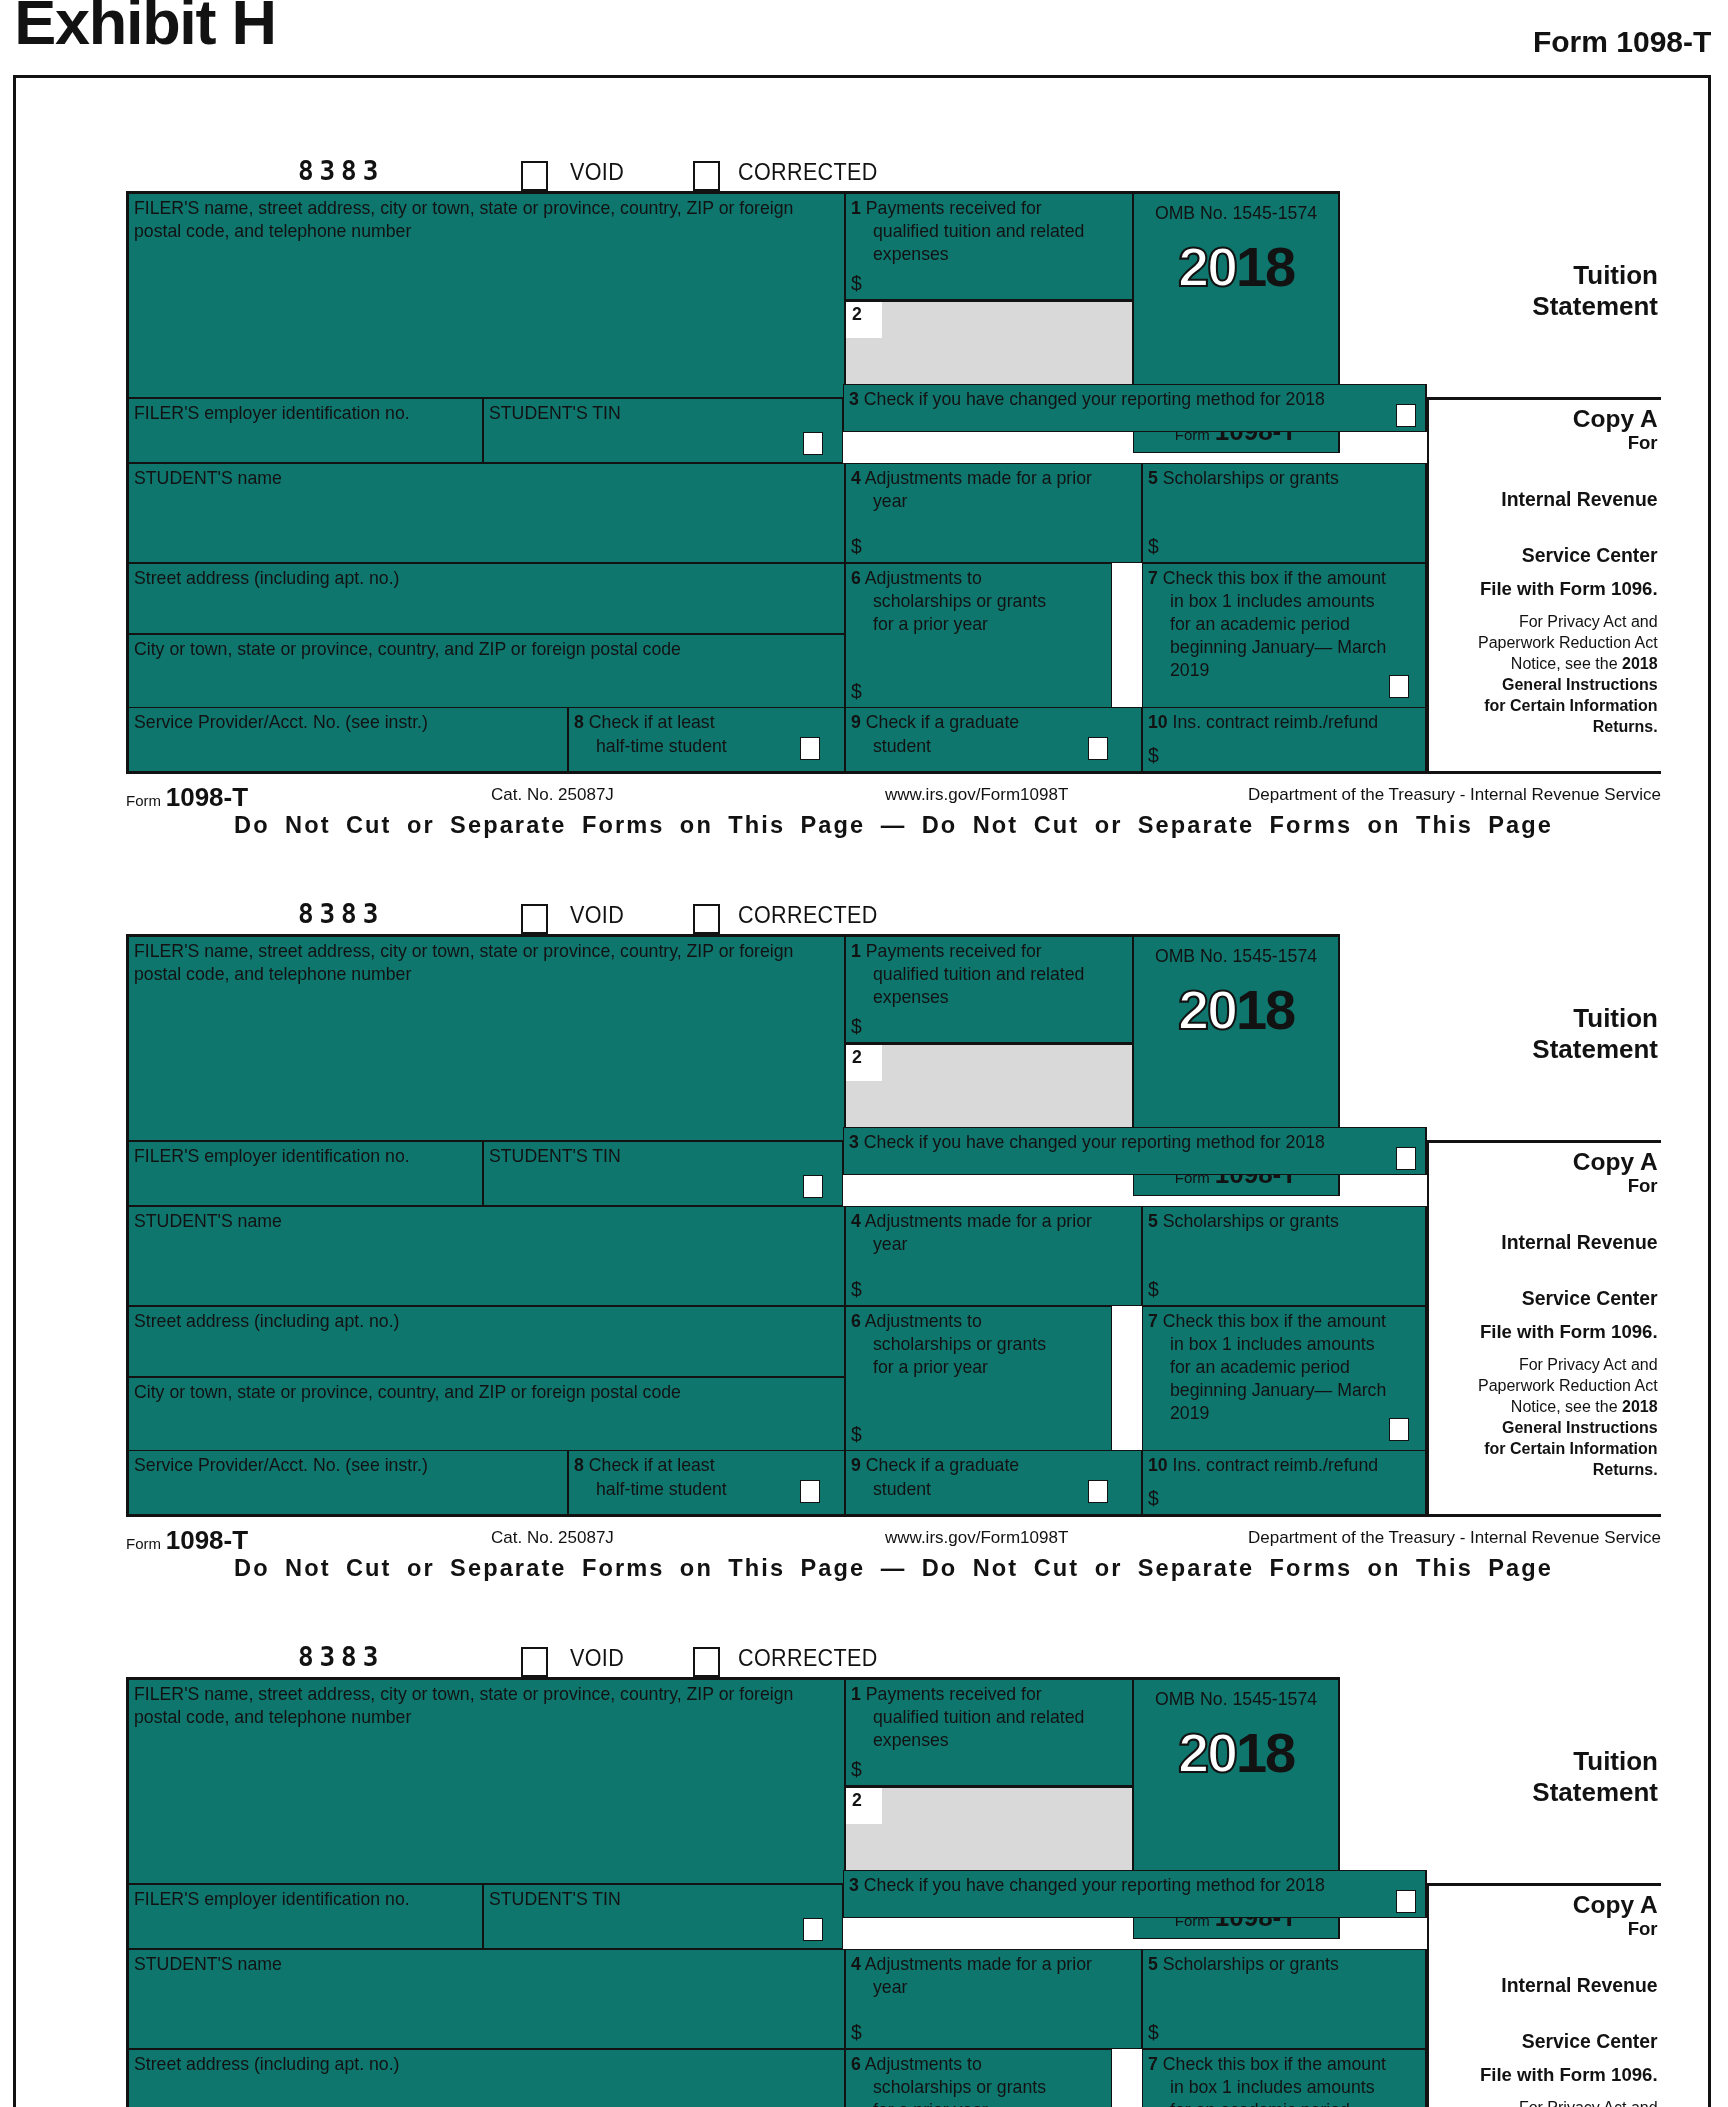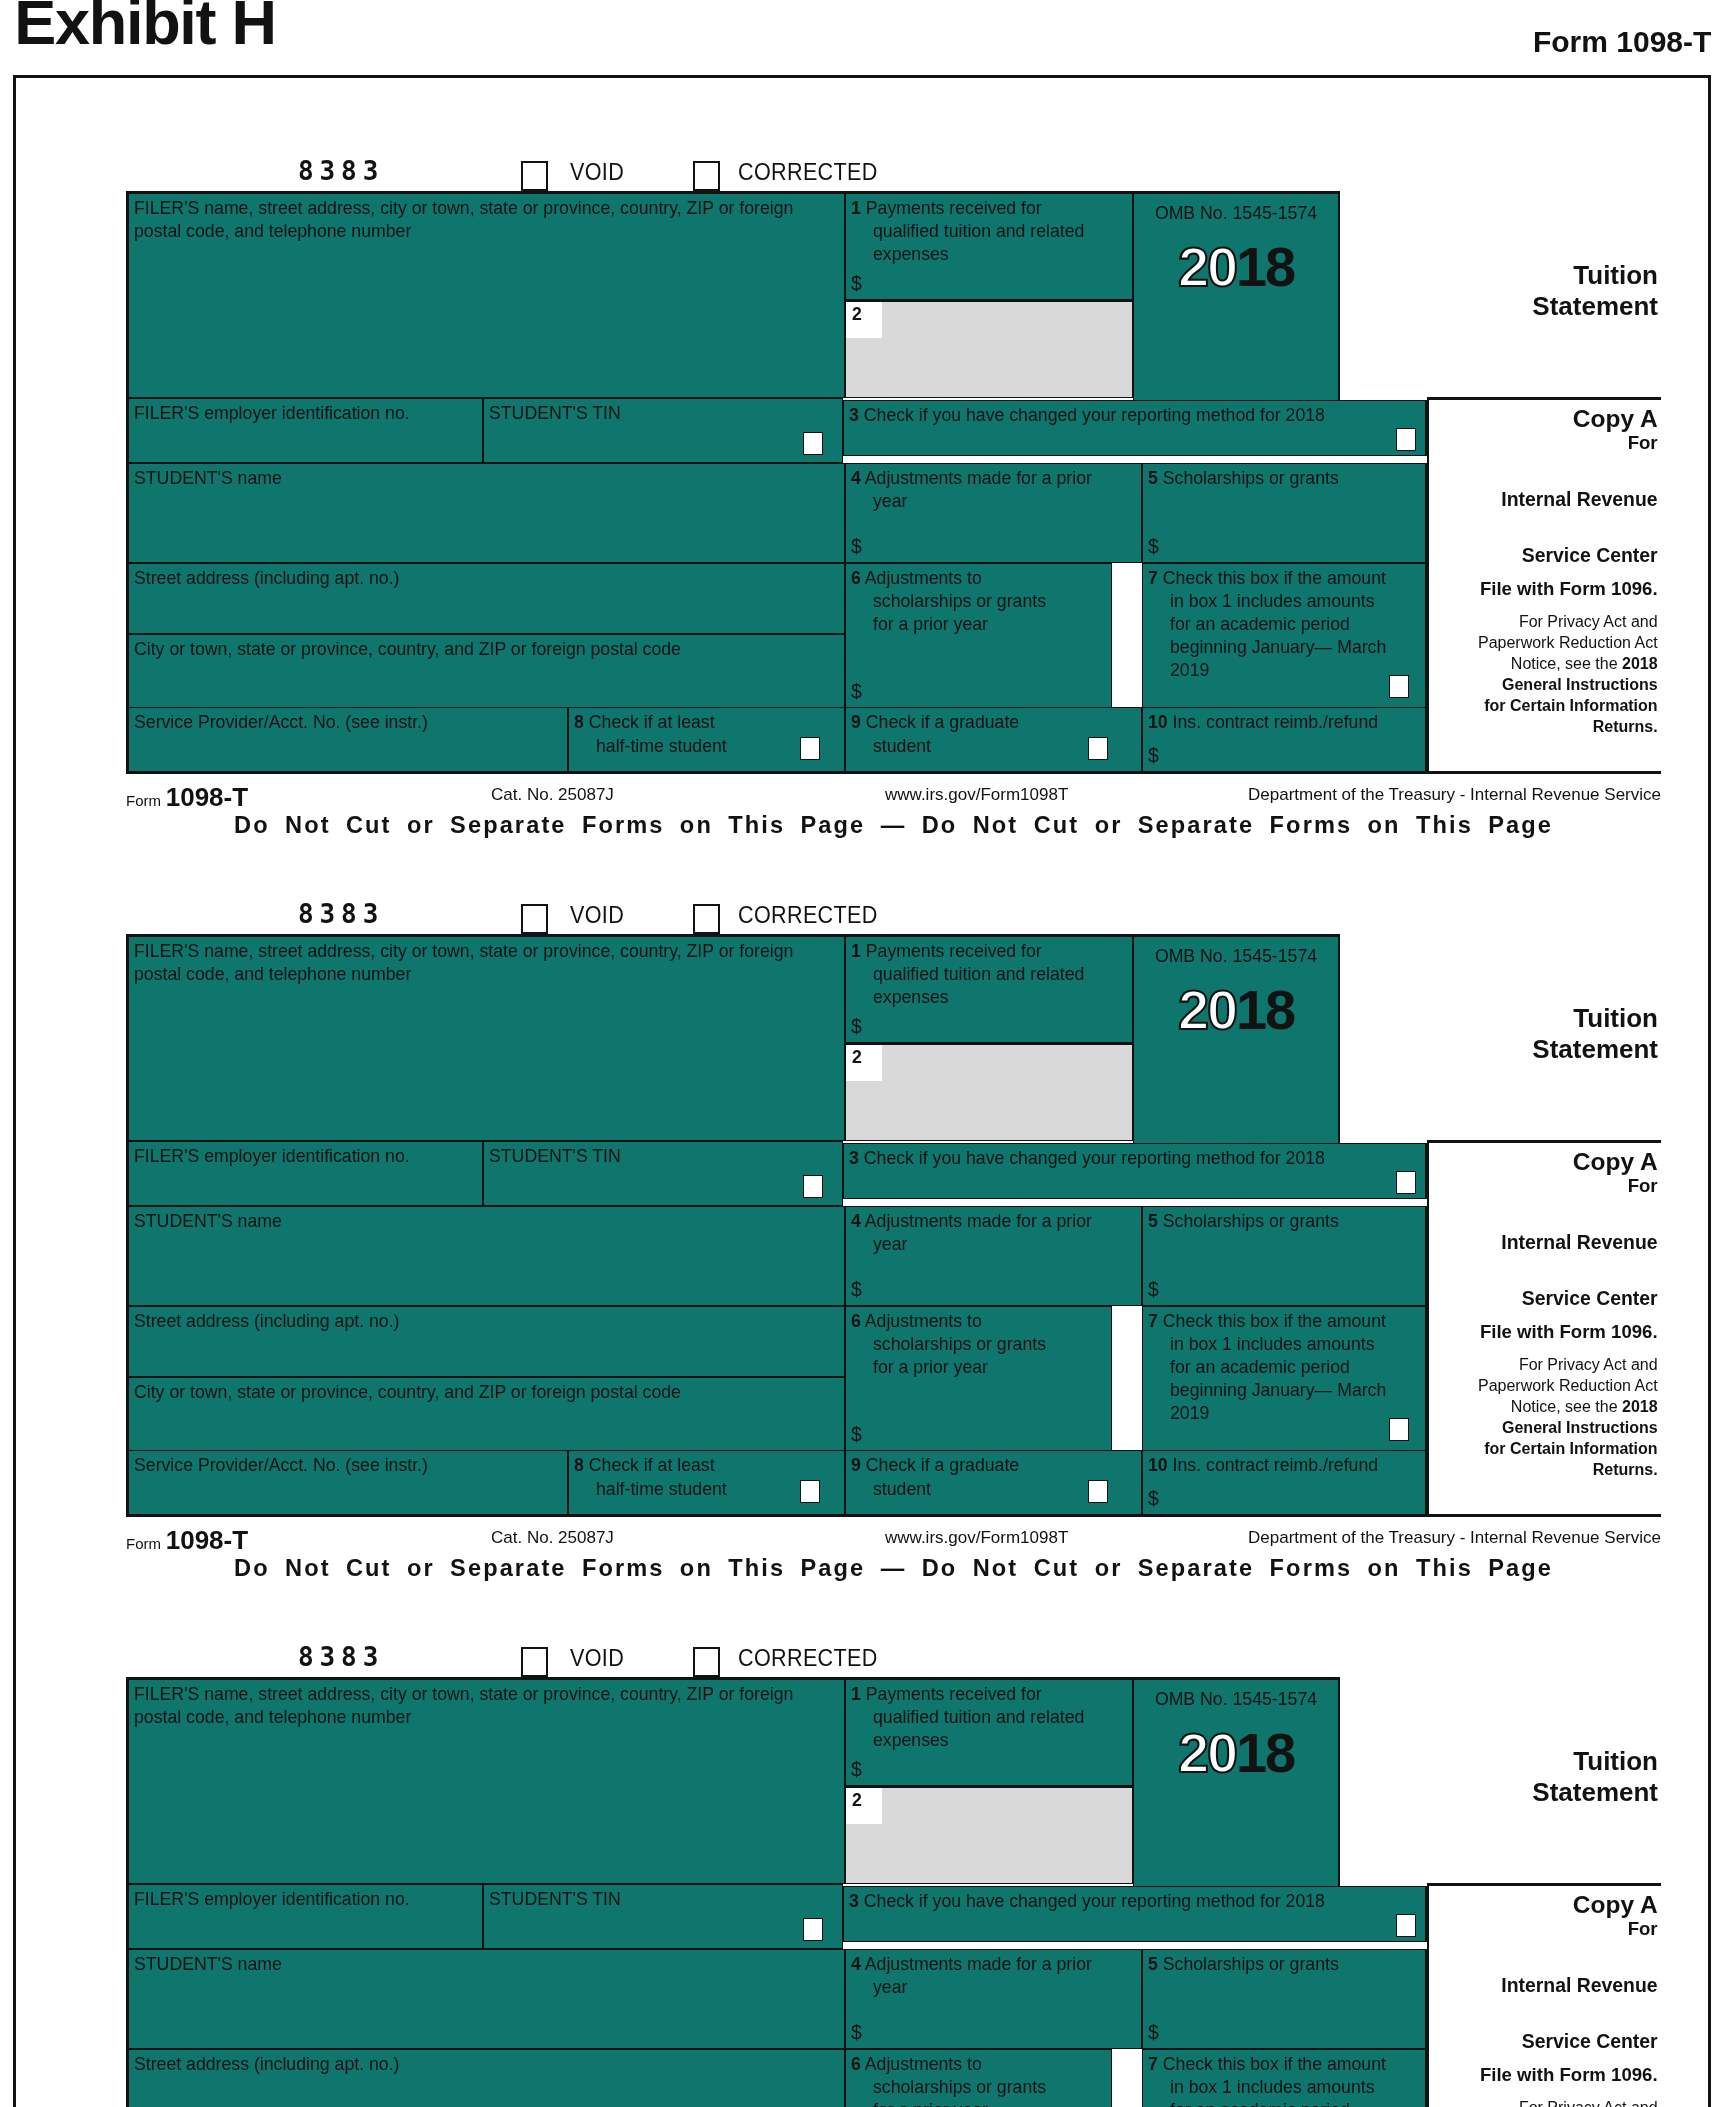--- a/index.html
+++ b/index.html
@@ -22,21 +22,21 @@
 
   
   .ftable{position:absolute;left:0;top:36px;width:1301px;height:584px;}
   .cell{position:absolute;box-sizing:border-box;border:1.7px solid #121212;background:#0f766e;
         padding:3.4px 5px;font-size:17.7px;line-height:1.3;}
   .c-filer{left:0;top:0;width:719px;height:207px;border-top-width:3.4px;border-left-width:3.4px;}
   .c-box12{left:719px;top:0;width:288px;height:207px;border-top-width:3.4px;padding:6px;}
   .c-omb{left:1007px;top:0;width:207px;height:262px;border-top-width:3.4px;border-right-width:2.5px;padding:6px;}
   .c-ein{left:0;top:207px;width:357px;height:65px;border-left-width:3.4px;}
   .c-tin{left:357px;top:207px;width:360px;height:65px;}
-  .c-box3{left:717px;top:209px;width:584px;height:56px;border-right-width:2.5px;}
+  .c-box3{left:717px;top:193px;width:584px;height:48px;border-right-width:2.5px;}
   .c-sname{left:0;top:272px;width:719px;height:100px;border-left-width:3.4px;}
   .c-box4{left:719px;top:272px;width:297px;height:100px;}
   .c-box5{left:1016px;top:272px;width:285px;height:100px;border-right-width:2.5px;}
   .c-street{left:0;top:372px;width:719px;height:71px;border-left-width:3.4px;}
   .c-box6{left:719px;top:372px;width:267px;height:145px;}
   .c-box7{left:1016px;top:372px;width:285px;height:145px;border-right-width:2.5px;}
   .c-city{left:0;top:443px;width:719px;height:74px;border-left-width:3.4px;}
   .c-service{left:0;top:516px;width:442px;height:67px;border-left-width:3.4px;border-bottom-width:3.4px;}
   .c-box8{left:442px;top:516px;width:277px;height:67px;border-bottom-width:3.4px;}
   .c-box9{left:719px;top:516px;width:297px;height:67px;border-bottom-width:3.4px;}

